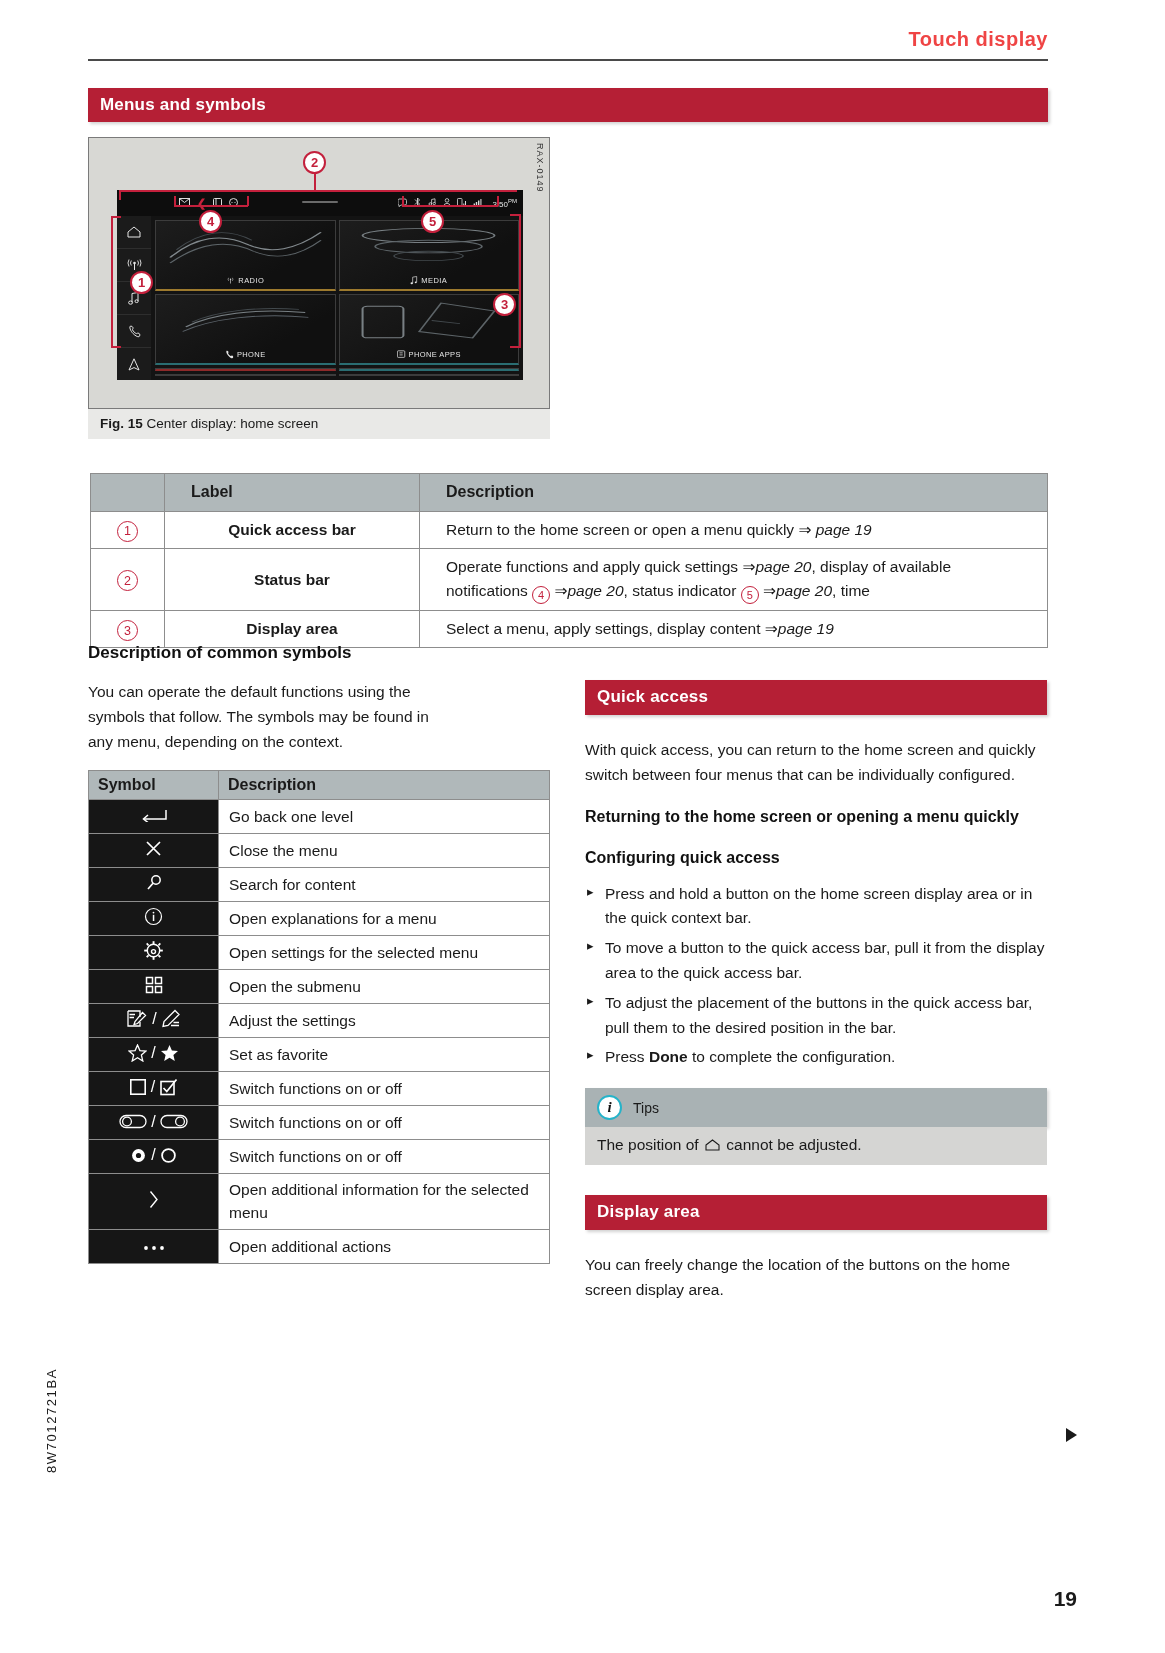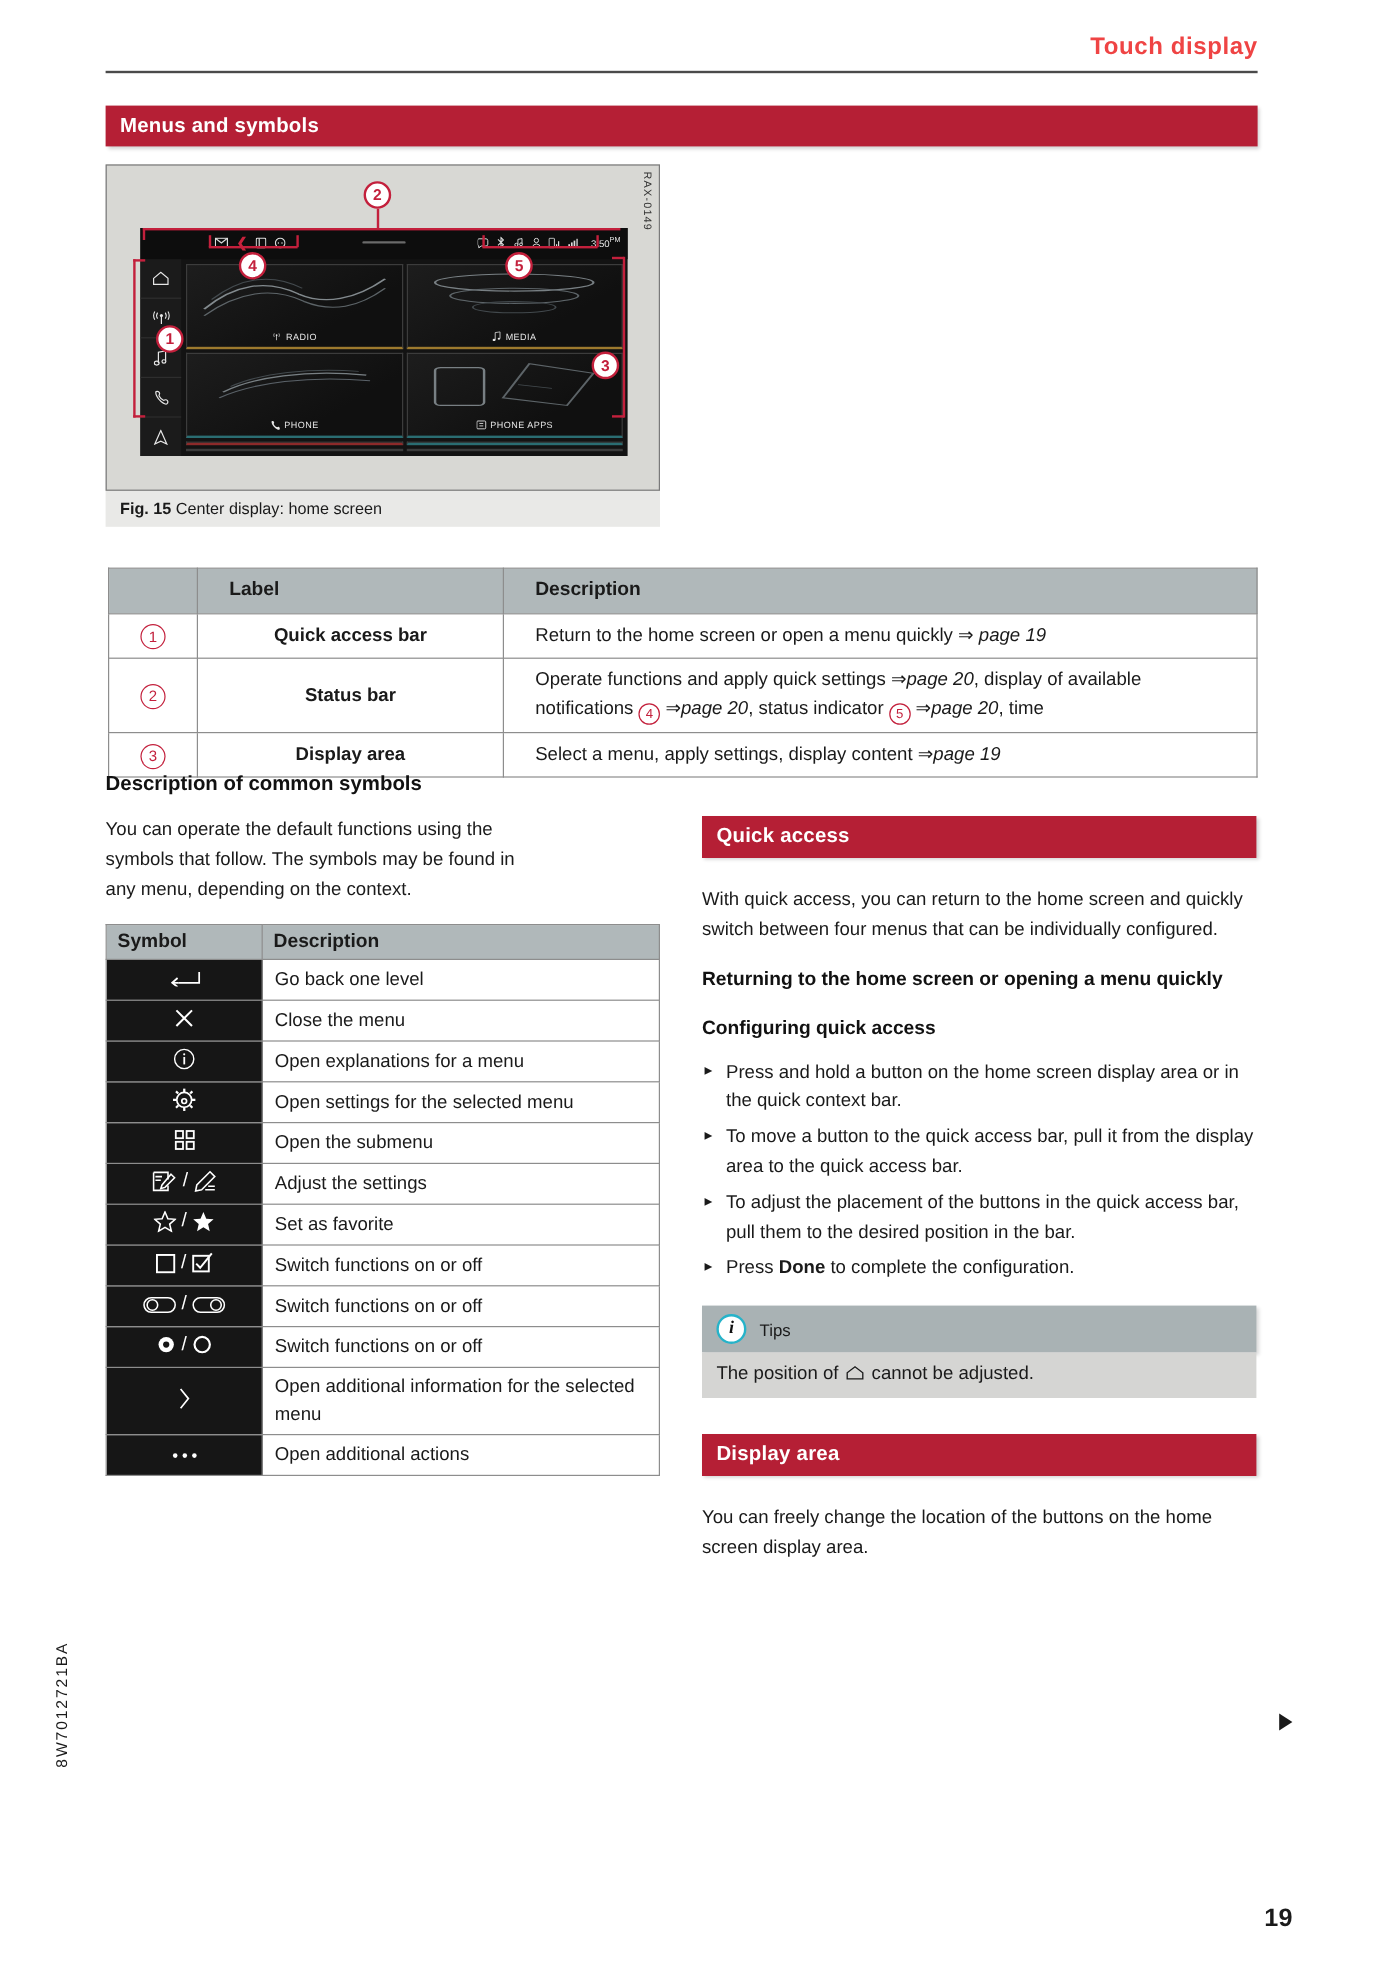--- a/index.html
+++ b/index.html
@@ -585,20 +585,31 @@
             <svg width="17" height="17" viewBox="0 0 17 17">
                 <path d="M2 2 L15 15 M15 2 L2 15" stroke="#fff" stroke-width="1.7"></path>
               </svg>
           </span>
         </td>
         <td class="desc">Close the menu</td>
       </tr>
       <tr>
         <td class="sym">
           <span class="symglyph">
+            <svg width="18" height="18" viewBox="0 0 18 18">
+                <circle cx="11" cy="6" r="4.2" fill="none" stroke="#fff" stroke-width="1.5"></circle>
+                <path d="M8 9.3 L3 15" stroke="#fff" stroke-width="1.7"></path>
+              </svg>
+          </span>
+        </td>
+        <td class="desc">Search for content</td>
+      </tr>
+      <tr>
+        <td class="sym">
+          <span class="symglyph">
             <svg width="19" height="19" viewBox="0 0 19 19">
                 <circle cx="9.5" cy="9.5" r="8" fill="none" stroke="#fff" stroke-width="1.2"></circle>
                 <circle cx="9.5" cy="5.6" r="0.9" fill="#fff"></circle>
                 <rect x="8.8" y="7.8" width="1.5" height="6.2" fill="#fff"></rect>
               </svg>
           </span>
         </td>
         <td class="desc">Open explanations for a menu</td>
       </tr>
       <tr>

